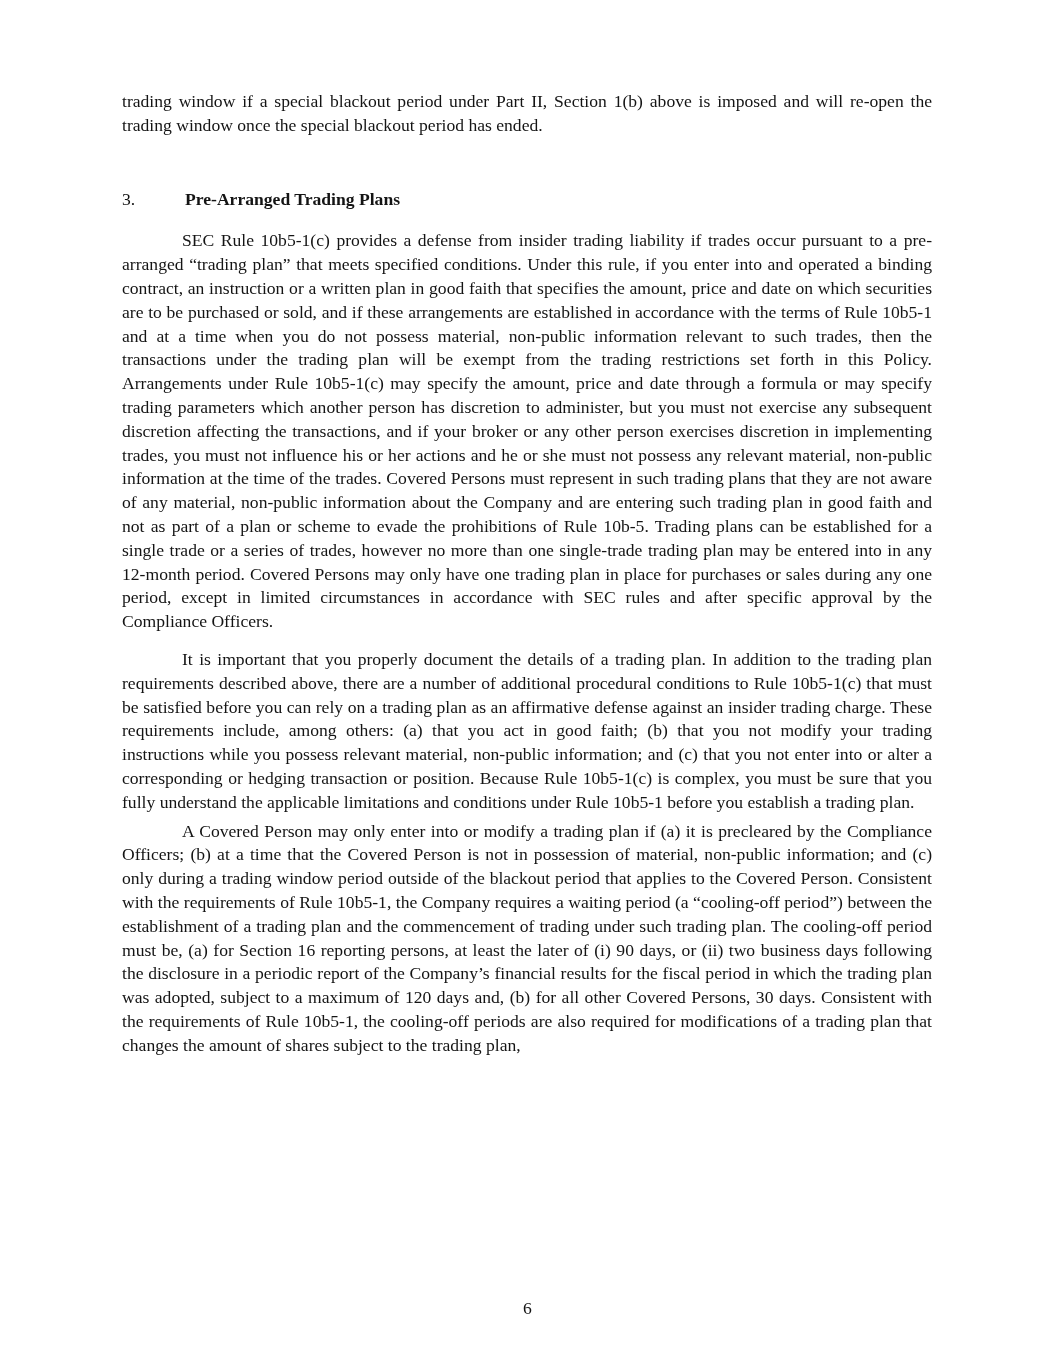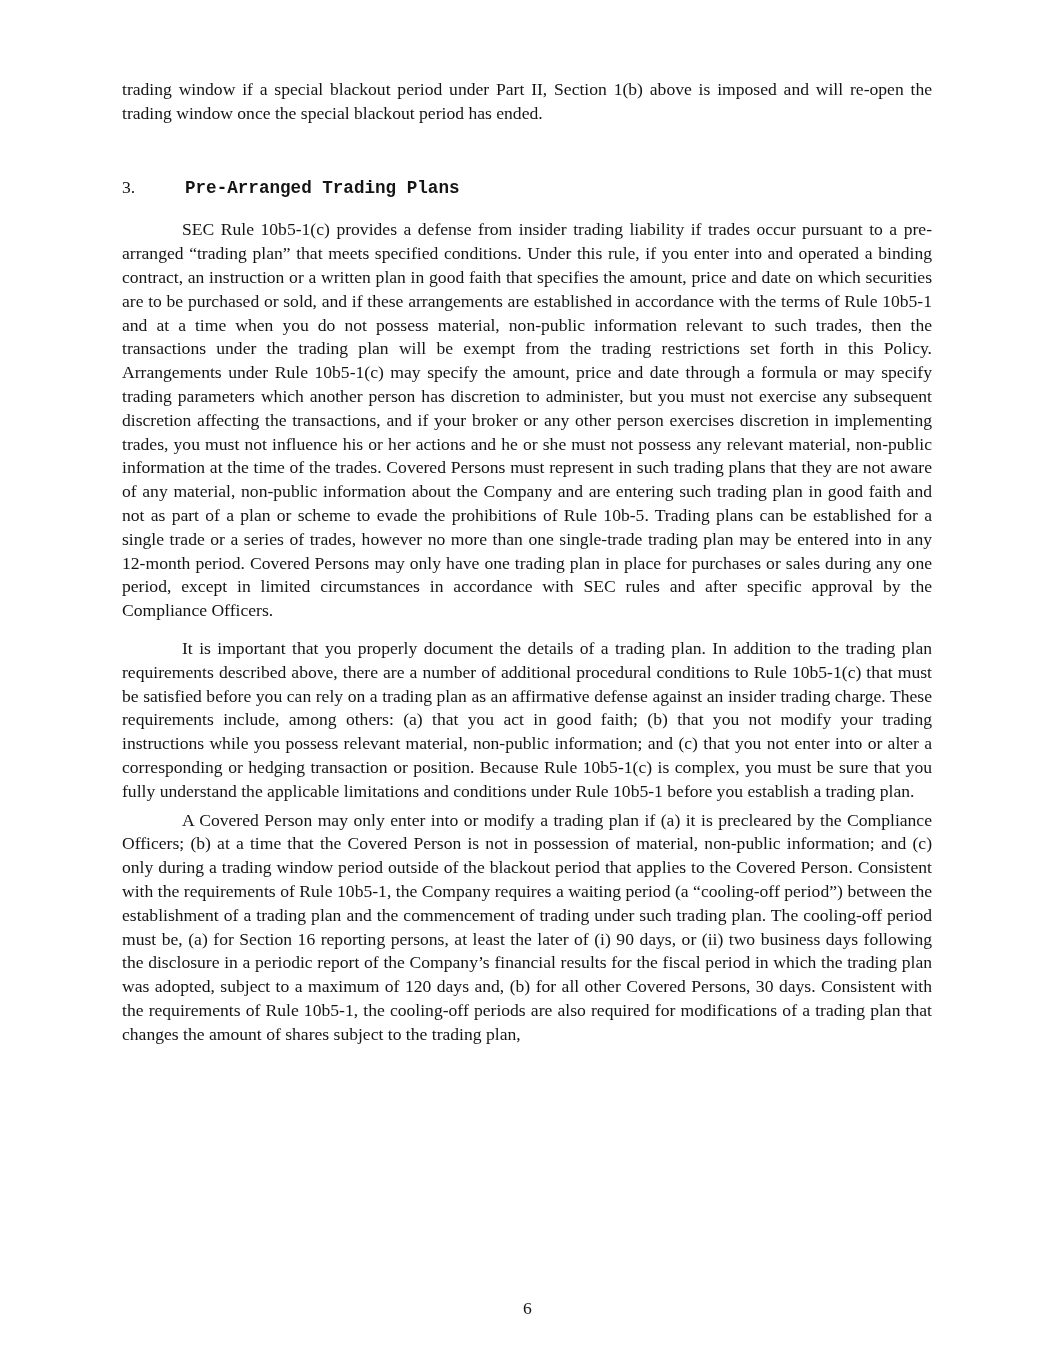--- a/index.html
+++ b/index.html
@@ -12,21 +12,21 @@
     width: 1055px;
     height: 1365px;
     background: #ffffff;
     font-family: "Liberation Serif", "DejaVu Serif", serif;
     color: #141414;
     overflow: hidden;
   }
   .content {
     position: absolute;
     left: 122px;
-    top: 78px;
+    top: 90px;
     width: 810px;
   }
   .content p {
     margin: 0;
     font-size: 17.6px;
     line-height: 23.8px;
     text-align: justify;
   }
   .continuation {
     text-indent: 0;
@@ -38,21 +38,20 @@
     font-size: 17.6px;
     line-height: 23.8px;
   }
   .section-number {
     display: inline-block;
     width: 63px;
     font-weight: normal;
   }
   .section-title {
     font-weight: bold;
-    font-family: Liberation Mono, monospace;
   }
   .body-para {
     text-indent: 60px;
   }
   .para-1 { margin-top: 18px !important; }
   .para-2 { margin-top: 14px !important; }
   .para-3 { margin-top: 5px  !important; }
   .page-number {
     position: absolute;
     left: 0;

